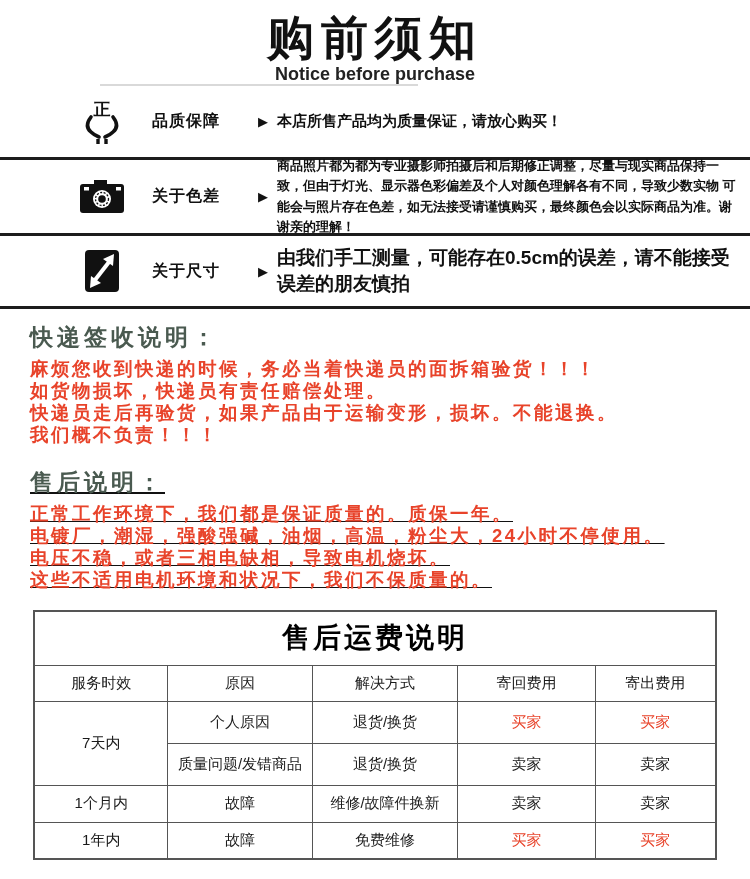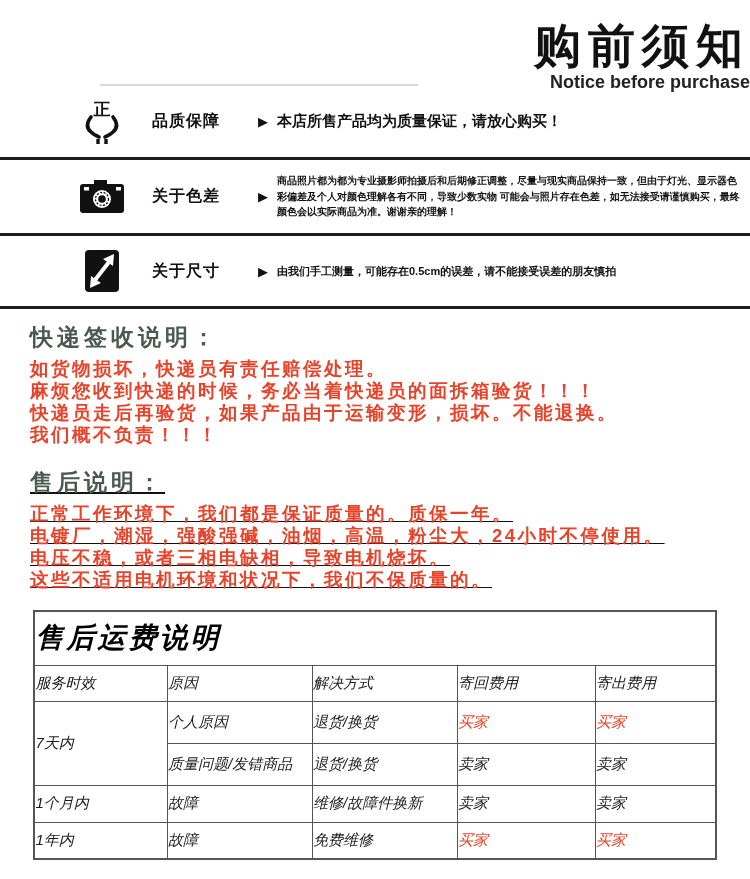--- a/index.html
+++ b/index.html
@@ -8,53 +8,53 @@
     --table-border:#555555;
     --ink:#111111;
   }
   *{margin:0;padding:0;box-sizing:border-box;}
   html,body{background:#ffffff;}
   body{
     width:750px;height:879px;margin:0 auto;position:relative;overflow:hidden;
     font-family:"Liberation Sans","DejaVu Sans",sans-serif;color:var(--ink);
   }
   
-  .hdr{text-align:right;padding-top:20px;height:84px;}
+  .hdr{text-align:center;padding-top:12px;height:84px;}
   .hdr h1{font-size:47px;font-weight:bold;letter-spacing:7px;line-height:1.1;}
   .hdr .sub{font-size:18px;font-weight:bold;color:#222;margin-top:0;}
   .faint-line{height:2px;background:#d9d9d9;width:318px;margin-left:100px;}
   
   .features{width:100%;}
   .feature{
     display:flex;align-items:center;
     padding-left:78px;padding-right:6px;
   }
   .feature.r1{height:71px;}
   .feature.r2{height:76px;border-top:3px solid #1c1c1c;}
   .feature.r3{height:76px;border-top:3px solid #1c1c1c;border-bottom:3px solid #1c1c1c;}
   .f-icon{width:48px;flex:0 0 48px;display:flex;justify-content:center;align-items:center;}
   .f-label{flex:0 0 84px;margin-left:26px;font-size:16px;font-weight:bold;letter-spacing:1px;white-space:nowrap;}
   .f-marker{flex:0 0 auto;margin-left:22px;font-size:13px;line-height:1;}
   .f-text{margin-left:9px;font-weight:bold;}
   .r1 .f-text{font-size:15px;}
-  .r2 .f-text{font-size:10px;line-height:1.55;font-weight:bold;}
-  .r3 .f-text{font-size:11px;}
+  .r2 .f-text{font-size:13px;line-height:1.55;font-weight:bold;}
+  .r3 .f-text{font-size:19px;}
   
   .note{margin:13px 18px 0 30px;}
   .note h2{font-size:23px;font-weight:bold;color:var(--heading-green);letter-spacing:4px;margin-bottom:5px;}
   .note p{font-size:18.5px;font-weight:bold;color:var(--accent-red);letter-spacing:2.5px;line-height:22px;}
   .note.second{margin-top:21px;text-decoration:underline;}
   
   .ship-table{
     width:681px;margin:19px auto 0 auto;border-collapse:collapse;
     border:2px solid var(--table-border);table-layout:fixed;
   }
   .ship-table td,.ship-table th{
-    border:1.5px solid var(--table-border);text-align:left;vertical-align:middle;
-    font-size:15px;font-weight:normal;color:#1a1a1a;font-style:italic;
+    border:1.5px solid var(--table-border);text-align:center;vertical-align:middle;
+    font-size:15px;font-weight:normal;color:#1a1a1a;
   }
   .ship-table .t-title{font-size:28px;font-weight:bold;height:54px;letter-spacing:3px;color:#000;}
   .ship-table .t-head td{height:36px;}
   .ship-table .row-a td{height:42px;}
   .ship-table .row-b td{height:37px;margin-left:48px;}
   .ship-table td.red{color:var(--accent-red);}
   .c1{width:133px;}.c2{width:145px;}.c3{width:145px;}.c4{width:138px;}.c5{width:120px;}
 </style>
 </head>
 <body>
@@ -109,22 +109,22 @@
       </svg>
     </span>
     <span class="f-label">关于尺寸</span>
     <span class="f-marker">▶</span>
     <span class="f-text">由我们手工测量，可能存在0.5cm的误差，请不能接受误差的朋友慎拍</span>
   </div>
 </div>
 
 <div class="note">
   <h2>快递签收说明：</h2>
+  <p>麻烦您收到快递的时候，务必当着快递员的面拆箱验货！！！</p>
   <p>如货物损坏，快递员有责任赔偿处理。</p>
-  <p>麻烦您收到快递的时候，务必当着快递员的面拆箱验货！！！</p>
   <p>快递员走后再验货，如果产品由于运输变形，损坏。不能退换。</p>
   <p>我们概不负责！！！</p>
 </div>
 
 <div class="note second">
   <h2>售后说明：</h2>
   <p>正常工作环境下，我们都是保证质量的。质保一年。</p>
   <p>电镀厂，潮湿，强酸强碱，油烟，高温，粉尘大，24小时不停使用。</p>
   <p>电压不稳，或者三相电缺相，导致电机烧坏。</p>
   <p>这些不适用电机环境和状况下，我们不保质量的。</p>

